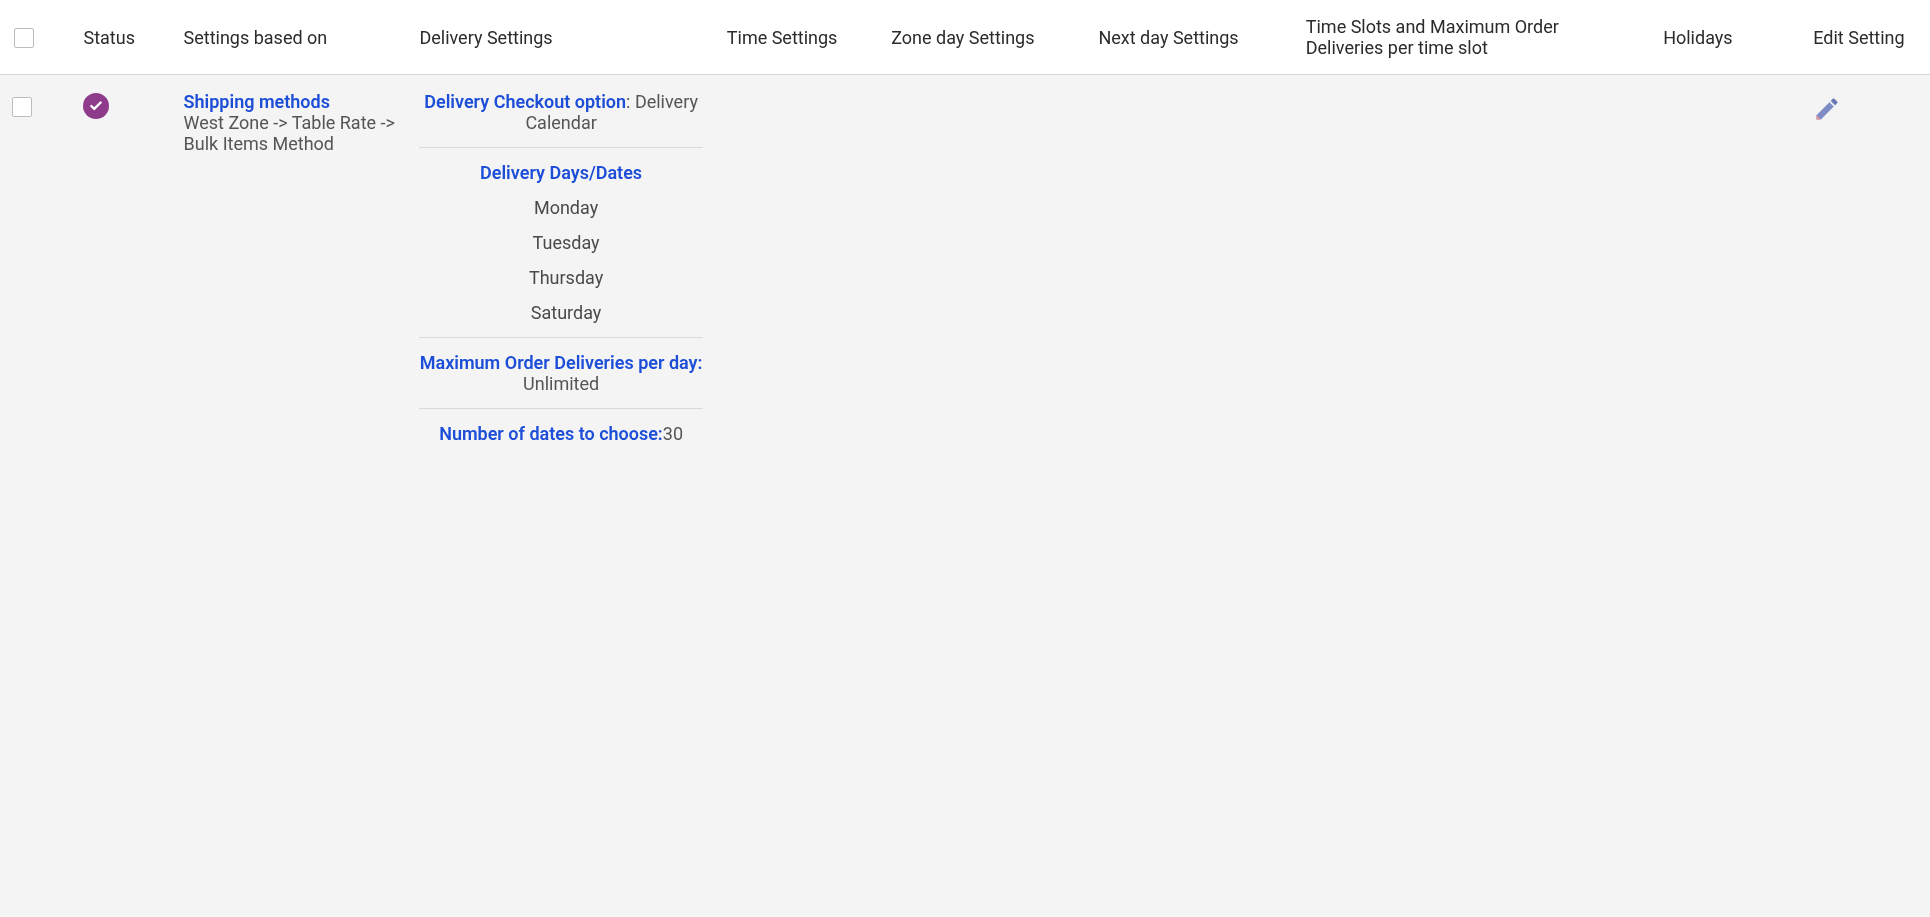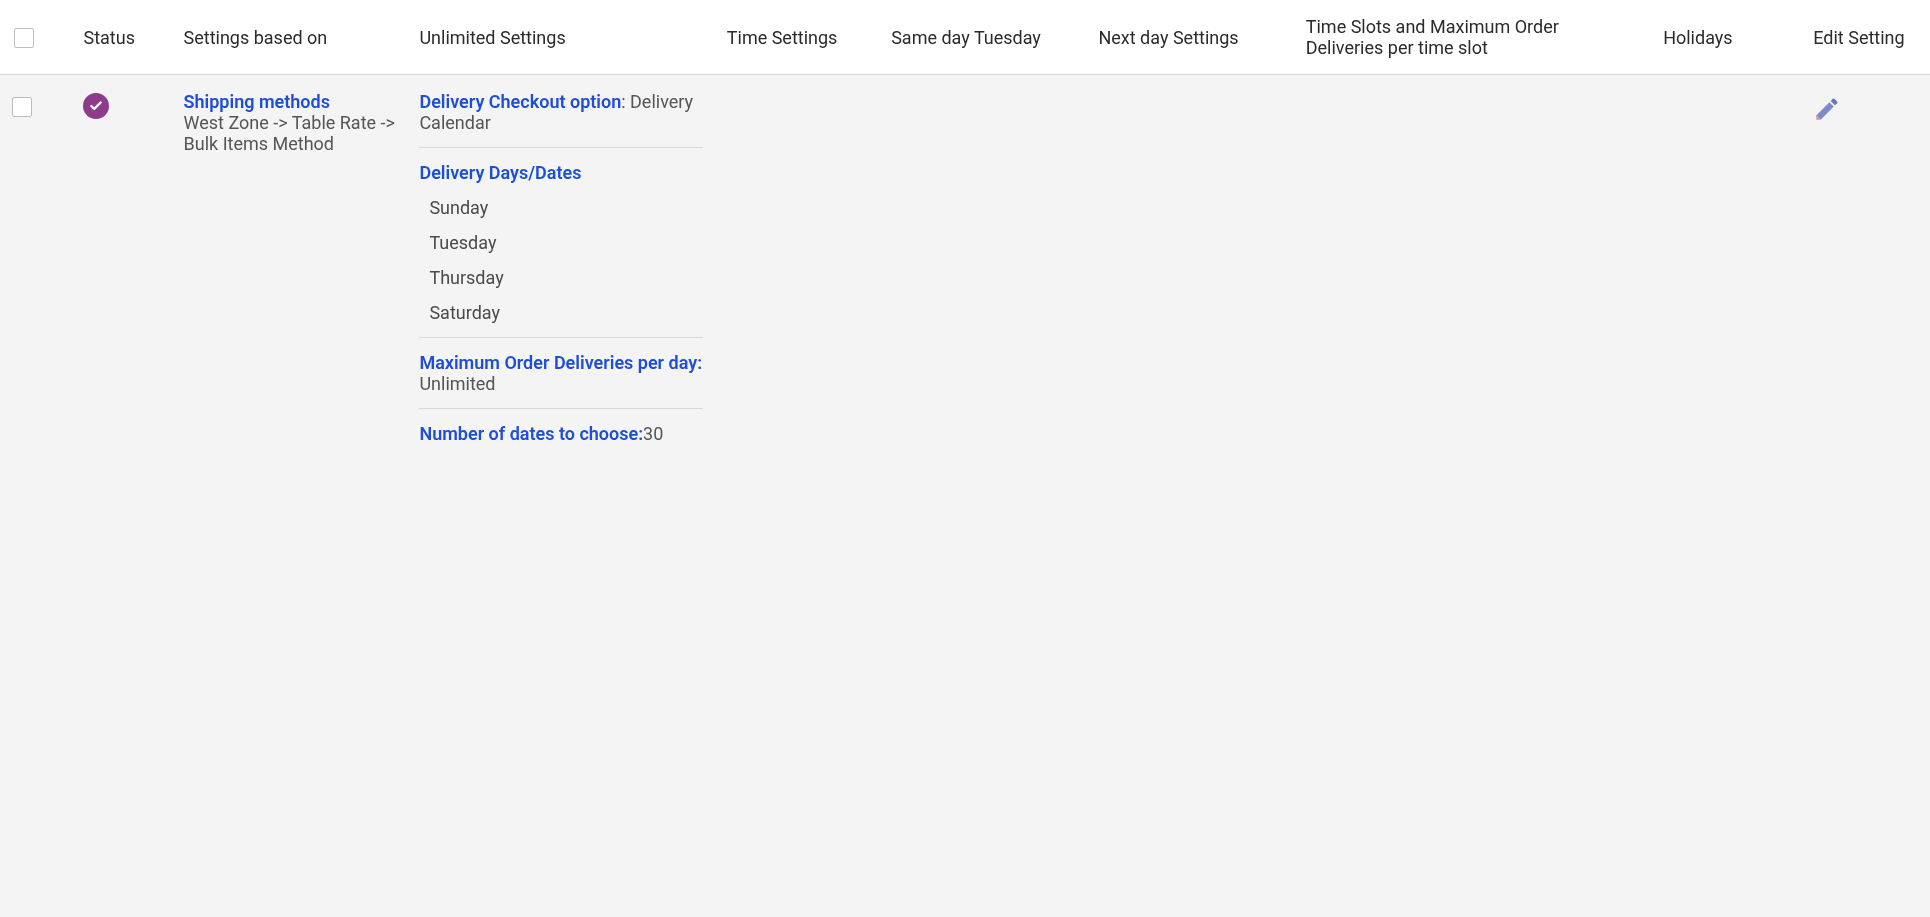--- a/index.html
+++ b/index.html
@@ -68,20 +68,21 @@
       justify-content: center;
       margin-top: 2px;
     }
     .status-active svg { width: 14px; height: 14px; }
     .strong { font-weight: 600; color: #1d4ed8; }
     .sub { color: #555; font-weight: 400; }
     .section {
       padding-bottom: 14px;
       border-bottom: 1px solid #d9d9d9;
       margin-bottom: 14px;
+      text-align: center;
     }
     .section:last-child { border-bottom: none; margin-bottom: 14px; padding-bottom: 0; }
     .day-item {
       padding-left: 10px;
       margin-top: 14px;
       color: #4a4a4a;
     }
     .pencil-icon {
       width: 28px;
       height: 28px;
@@ -106,23 +107,23 @@
     <col class="col-holidays">
     <col class="col-edit">
   </colgroup>
   <thead>
     <tr>
       <th class="col-cb">
         <input type="checkbox" style="">
       </th>
       <th>Status</th>
       <th>Settings based on</th>
-      <th>Unlimited Settings</th>
+      <th>Delivery Settings</th>
       <th>Time Settings</th>
-      <th>Same day Tuesday</th>
+      <th>Zone day Settings</th>
       <th>Next day Settings</th>
       <th>Time Slots and Maximum Order Deliveries per time slot</th>
       <th>Holidays</th>
       <th>Edit Setting</th>
     </tr>
   </thead>
   <tbody>
     <tr>
       <td>
         <input type="checkbox" style="">
@@ -137,21 +138,21 @@
       <td>
         <div class="strong">Shipping methods</div>
         <div class="sub">West Zone -&gt; Table Rate -&gt; Bulk Items Method</div>
       </td>
       <td>
         <div class="section">
           <span class="strong">Delivery Checkout option</span><span class="sub">: Delivery Calendar</span>
         </div>
         <div class="section">
           <div class="strong">Delivery Days/Dates</div>
-          <div class="day-item">Sunday</div>
+          <div class="day-item">Monday</div>
           <div class="day-item">Tuesday</div>
           <div class="day-item">Thursday</div>
           <div class="day-item">Saturday</div>
         </div>
         <div class="section">
           <span class="strong">Maximum Order Deliveries per day:</span><span class="sub"> Unlimited</span>
         </div>
         <div class="section">
           <span class="strong">Number of dates to choose:</span><span class="sub">30</span>
         </div>

